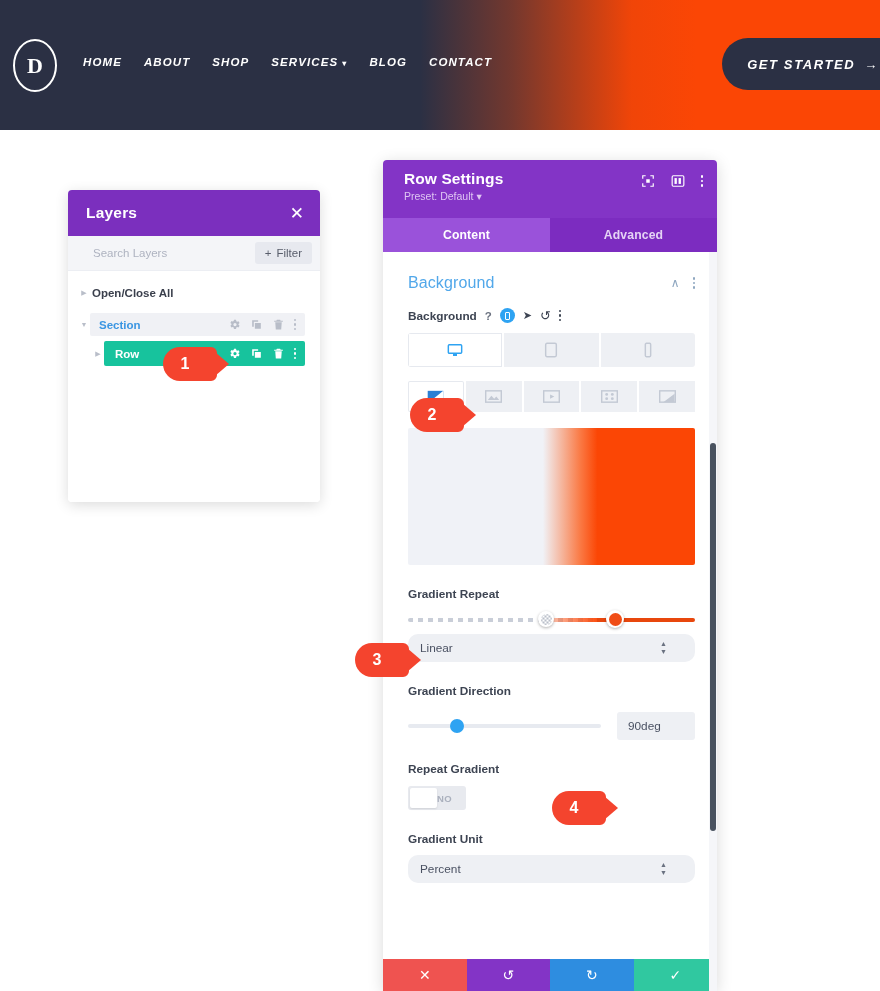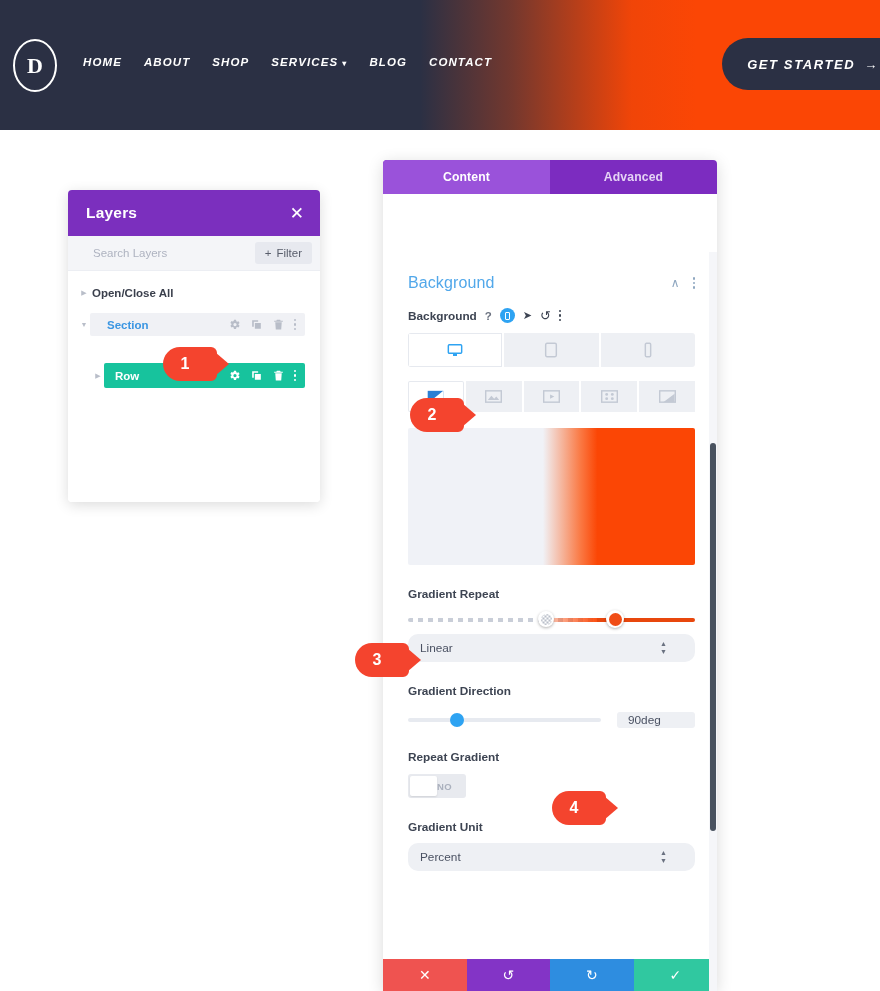--- a/index.html
+++ b/index.html
@@ -74,21 +74,21 @@
     display:flex; align-items:center; height:24px; font-size:11.5px;
     padding-left:10px; position:relative;
   }
   .twisty { width:12px; color:#b9bec9; font-size:7px; flex:0 0 12px; }
   .twisty.down { color:#b9bec9; }
   .lbl-openclose { color:#3a3f4c; font-weight:700; font-size:11.5px; margin-left:2px;}
   .row-section {
     margin-left:13px; margin-top:8px; width:215px; background:#f0f1f5;
     height:23px; display:flex; align-items:center; padding-left:8px; border-radius:2px;
   }
-  .row-section .nm { color:#3b96e2; font-weight:700; font-size:11.5px; margin-left:9px;}
+  .row-section .nm { color:#3b96e2; font-weight:700; font-size:11.5px; margin-left:1px;}
   .row-row {
     margin-left:27px; margin-top:5px; width:201px; background:#17c39d;
     height:25px; display:flex; align-items:center; padding-left:8px; border-radius:2px;
   }
   .row-row .nm { color:#ffffff; font-weight:700; font-size:11.5px; margin-left:3px;}
   .row-icons { margin-left:auto; display:flex; align-items:center; gap:9px; padding-right:9px; }
   .ic { width:13px; height:13px; display:block; }
   .ic.g path, .ic.g circle { fill:#b8bdc8; }
   .row-row .ic.g path, .row-row .ic.g circle { fill:#ffffff; }
   .kebab { display:flex; flex-direction:column; gap:2px; align-items:center; }
@@ -184,21 +184,21 @@
     display:flex; align-items:center; justify-content:space-between;
     padding:0 28px 0 12px; color:#4a5162; font-size:11.8px;
   }
   .spin { display:flex; flex-direction:column; gap:2px; color:#6a7180; font-size:7px; line-height:6px;}
 
   .dir-row { display:flex; align-items:center; margin-top:14px; gap:0; }
   .dir-slider { position:relative; flex:1; height:14px; margin-right:16px;}
   .dir-track { position:absolute; left:0; top:5px; width:100%; height:4px; border-radius:2px; background:#e7eaf0;}
   .dir-knob { position:absolute; left:42px; top:0; width:14px; height:14px; border-radius:50%; background:#2ea3f2;}
   .dir-input {
-    width:78px; height:16px; background:#eef0f4; border-radius:3px;
+    width:78px; height:28px; background:#eef0f4; border-radius:3px;
     display:flex; align-items:center; padding-left:11px;
     color:#4a5162; font-size:11.8px;
   }
 
   .toggle {
     margin-top:10px; width:58px; height:24px; background:#e8eaef; border-radius:3px;
     display:flex; align-items:center; padding:2px;
   }
   .toggle .knob { width:27px; height:20px; background:#ffffff; border-radius:2px; box-shadow:0 1px 2px rgba(0,0,0,.1);}
   .toggle .no { color:#aab0bd; font-size:9.5px; font-weight:700; margin-left:0; letter-spacing:.4px;}
@@ -303,21 +303,21 @@
               </svg>
             <span class="kebab">
                 <i></i>
                 <i></i>
                 <i></i>
               </span>
           </span>
         </div>
       </div>
 
-      <div class="layer-row" style="height:auto;padding-left:0;margin-top:22px;">
+      <div class="layer-row" style="height:auto;padding-left:0;">
         <span class="twisty" style="margin-left:24px;margin-top:5px;">▶</span>
         <div class="row-row" style="margin-left:0;">
           <span class="nm">Row</span>
           <span class="row-icons">
             <svg class="ic g" viewBox="0 0 24 24">
                 <path d="M19.4 13a7.7 7.7 0 000-2l2-1.6-2-3.4-2.4 1a7.6 7.6 0 00-1.7-1L14.9 3h-4l-.4 2.6c-.6.3-1.2.6-1.7 1l-2.4-1-2 3.4 2 1.6a7.7 7.7 0 000 2l-2 1.6 2 3.4 2.4-1c.5.4 1.1.8 1.7 1l.4 2.6h4l.4-2.6c.6-.2 1.2-.6 1.7-1l2.4 1 2-3.4-2-1.6zM12.9 15a3 3 0 110-6 3 3 0 010 6z"></path>
               </svg>
             <svg class="ic g" viewBox="0 0 24 24">
                 <path d="M4 4h11v3H7v9H4V4zm5 5h11v11H9V9z"></path>
               </svg>
@@ -331,20 +331,43 @@
               </span>
           </span>
         </div>
       </div>
 
     </div>
   </div>
 
   <div class="settings">
 
+    <div class="st-head">
+      <div class="st-title">Row Settings</div>
+      <div class="st-preset">
+        <span>Preset: Default</span>
+        <span>▾</span>
+      </div>
+      <div class="st-head-icons">
+        <svg width="14" height="14" viewBox="0 0 24 24">
+          <path d="M2 2h6v2H4v4H2V2zm14 0h6v6h-2V4h-4V2zM2 16h2v4h4v2H2v-6zm18 0h2v6h-6v-2h4v-4z" fill="#fff"></path>
+          <rect x="9" y="9" width="6" height="6" fill="#fff"></rect>
+        </svg>
+        <svg width="14" height="14" viewBox="0 0 24 24">
+          <rect x="2" y="3" width="20" height="18" rx="2" fill="none" stroke="#fff" stroke-width="2"></rect>
+          <rect x="6" y="7" width="4" height="10" fill="#fff"></rect>
+          <rect x="13" y="7" width="4" height="10" fill="#fff"></rect>
+        </svg>
+        <span class="kebab">
+            <i style="background:#fff"></i>
+            <i style="background:#fff"></i>
+            <i style="background:#fff"></i>
+          </span>
+      </div>
+    </div>
 
     <div class="st-tabs">
       <div class="st-tab active">Content</div>
       <div class="st-tab">Advanced</div>
     </div>
 
     <div class="st-body">
 
       <div class="sect-title-row">
         <div class="sect-title">Background</div>

